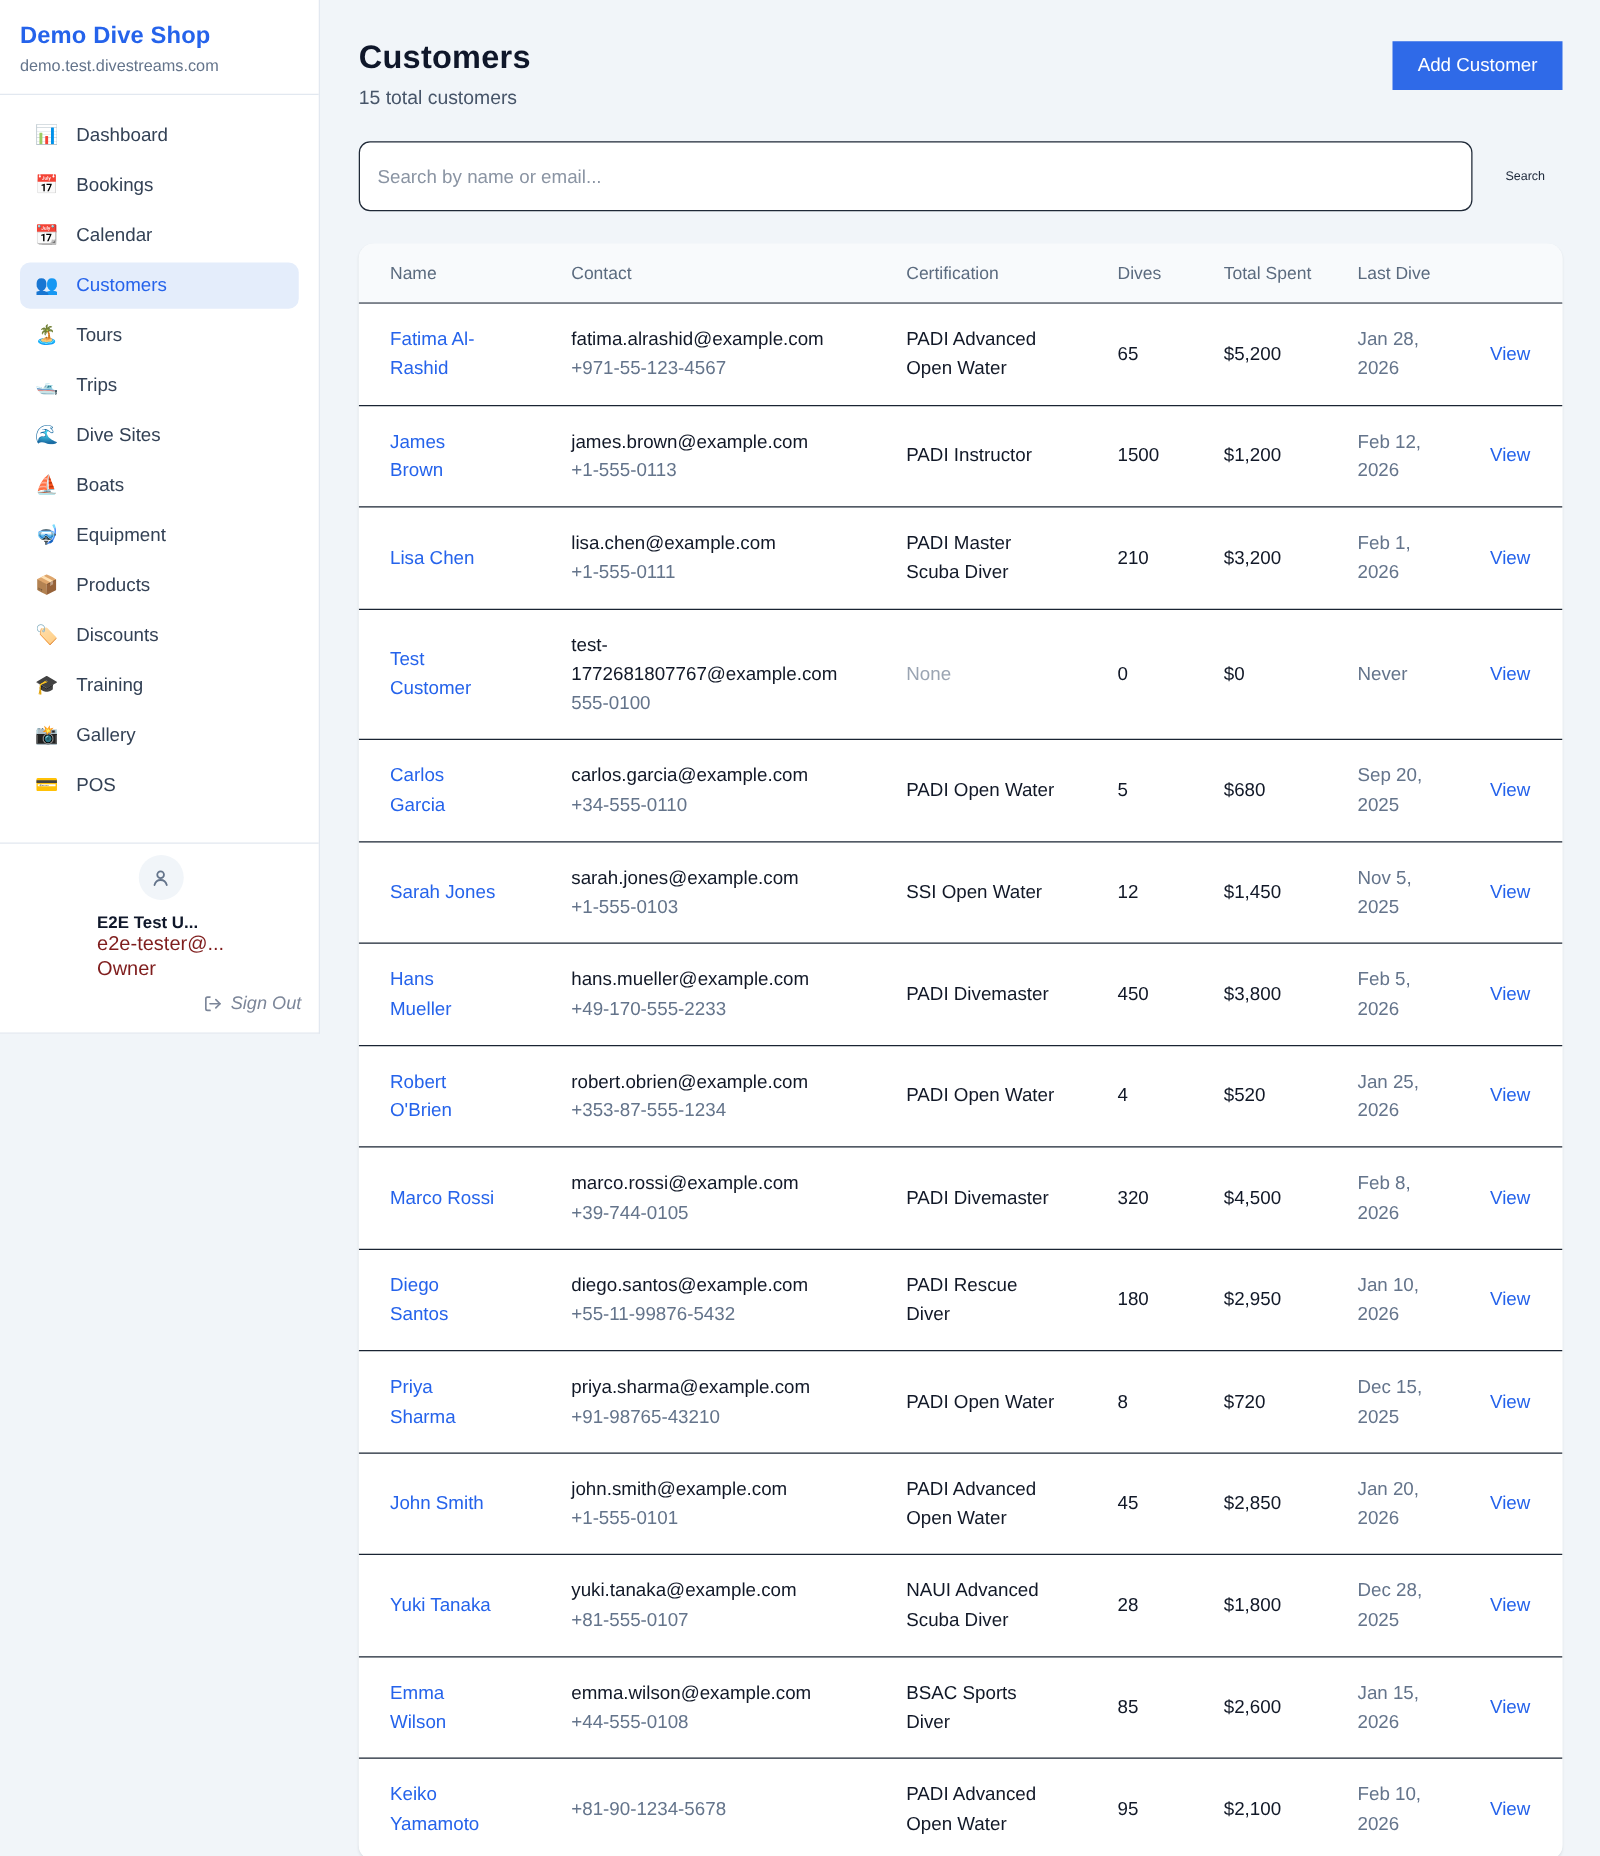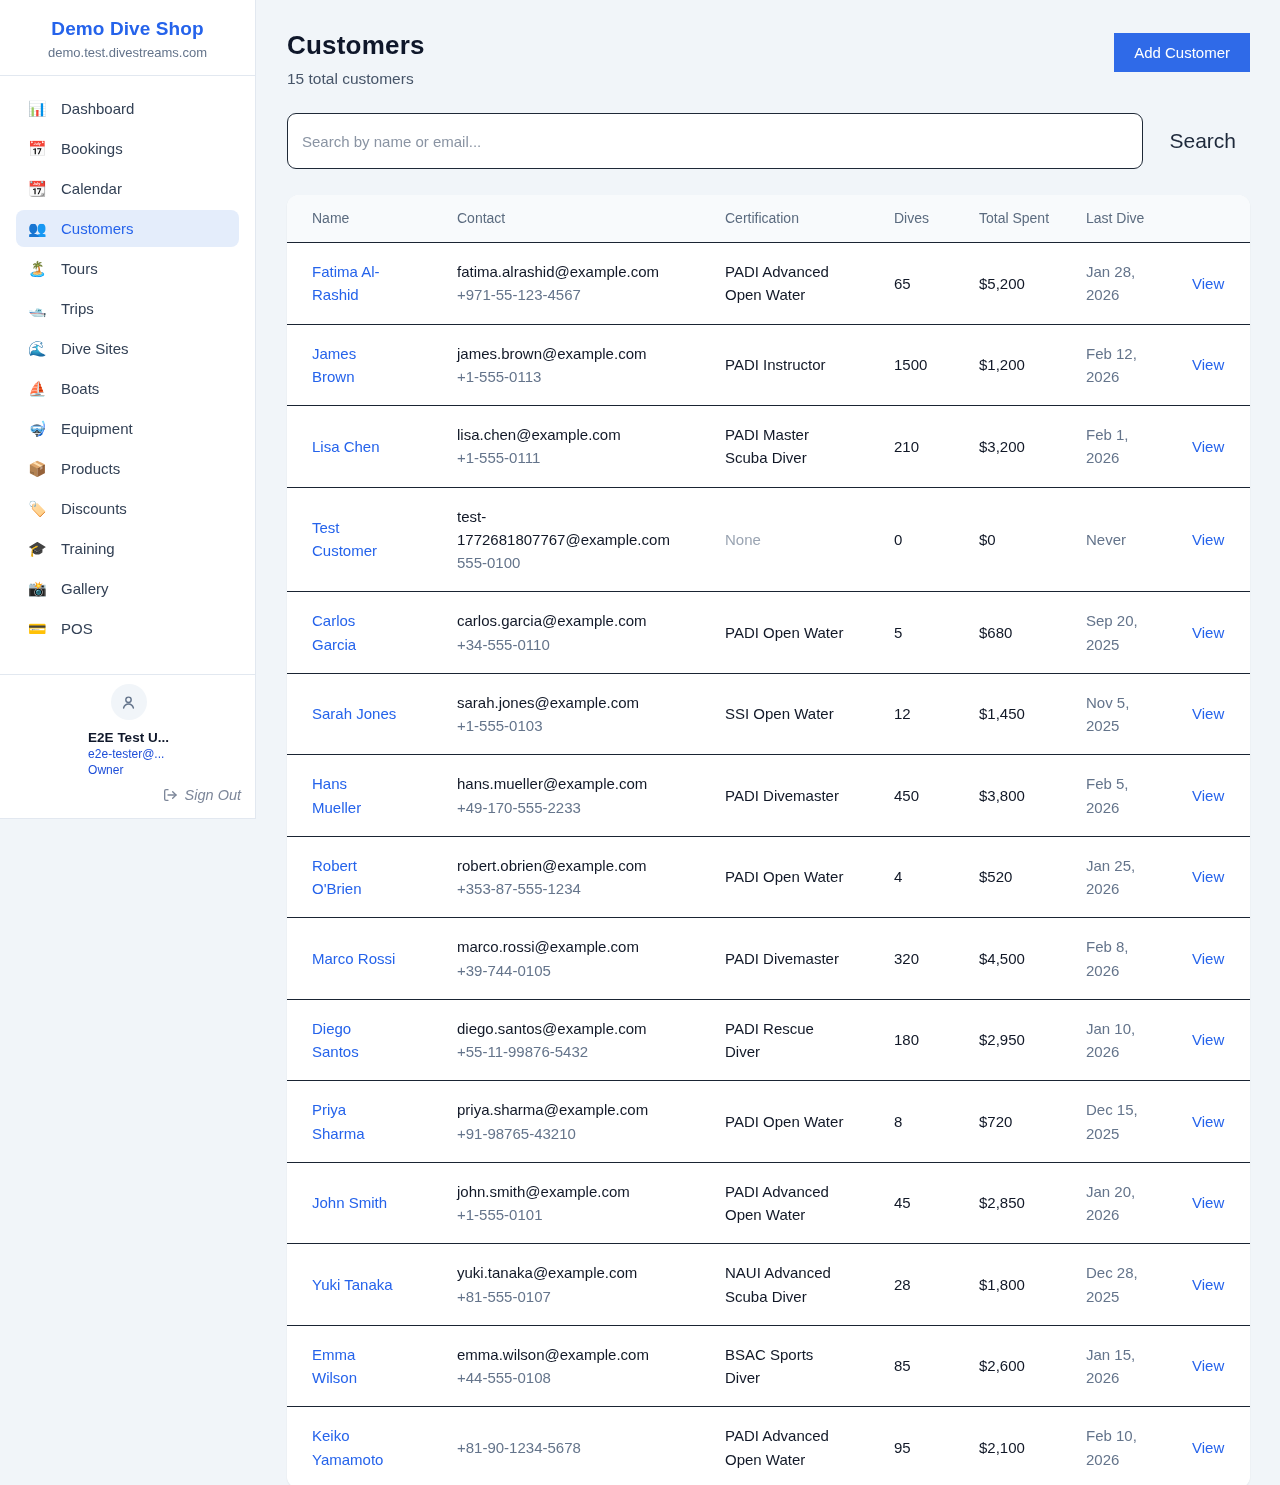--- a/index.html
+++ b/index.html
@@ -12,21 +12,21 @@
   }
   .app { display: flex; align-items: flex-start; width: 1280px; }
 
   
   .sidebar {
     width: 256px; flex: 0 0 256px;
     background: #ffffff;
     border-right: 1px solid #e2e8f0;
     border-bottom: 1px solid #e2e8f0;
   }
-  .brand { padding: 18px 16px 15px 16px; border-bottom: 1px solid #e2e8f0; text-align: center; }
+  .brand { padding: 18px 16px 15px 16px; border-bottom: 1px solid #e2e8f0; }
   .brand-name { color: #2563eb; font-size: 19px; font-weight: 700; letter-spacing: .1px; cursor: pointer; }
   .brand-domain { color: #64748b; font-size: 13px; margin-top: 5px; }
   .nav { padding: 14px 16px 10px 16px; }
   .nav-item {
     display: flex; align-items: center; gap: 13px;
     padding: 10px 12px; margin-bottom: 3px;
     border-radius: 8px; cursor: pointer;
     color: #334155; font-size: 15px;
   }
   .nav-item .icon { width: 20px; text-align: center; font-size: 15px; line-height: 1; }
@@ -37,21 +37,21 @@
     padding: 9px 14px 15px 16px;
     display: flex; align-items: center; gap: 10px; flex-direction: column;
   }
   .avatar {
     width: 36px; height: 36px; flex: 0 0 36px;
     border-radius: 50%; background: #f1f5f9;
     display: flex; align-items: center; justify-content: center;
   }
   .user-meta { min-width: 0; }
   .user-name { font-size: 13.5px; font-weight: 700; color: #0f172a; white-space: nowrap; }
-  .user-email, .user-role { font-size: 12px; color: #1d4ed8; margin-top: 2px; white-space: nowrap; }
+  .user-email, .user-role { font-size: 16px; color: #7f1d1d; margin-top: 2px; white-space: nowrap; }
   .signout {
     margin-left: auto; background: none; border: none; cursor: pointer;
     display: flex; align-items: center; gap: 7px;
     color: #7c8699; font-size: 14.5px; font-family: inherit; white-space: nowrap; font-style: italic;
   }
 
   
   main { flex: 1 1 auto; padding: 30px 30px 30px 31px; min-width: 0; }
   .page-head { display: flex; justify-content: space-between; align-items: flex-start; }
   h1 { font-size: 26px; font-weight: 700; color: #0f172a; letter-spacing: .2px; }
@@ -64,21 +64,21 @@
   .search-row { display: flex; align-items: center; margin-top: 25px; }
   .search-input {
     flex: 1 1 auto; height: 56px;
     border: 1px solid #1f2937; border-radius: 9px;
     background: #ffffff; padding: 0 14px;
     font-family: inherit; font-size: 15px; color: #0f172a;
   }
   .search-input::placeholder { color: #8a94a3; }
   .search-btn {
     flex: 0 0 auto; background: none; border: none; cursor: pointer;
-    font-family: inherit; font-size: 21px; font-weight: 500; color: #1e293b;
+    font-family: inherit; font-size: 10px; font-weight: 500; color: #1e293b;
     padding: 8px 14px 8px 26px;
   }
 
   
   .table-card {
     margin-top: 26px; background: #ffffff;
     border-radius: 12px; overflow: hidden;
     box-shadow: 0 1px 2px rgba(15,23,42,.07);
   }
   .thead, .trow {

